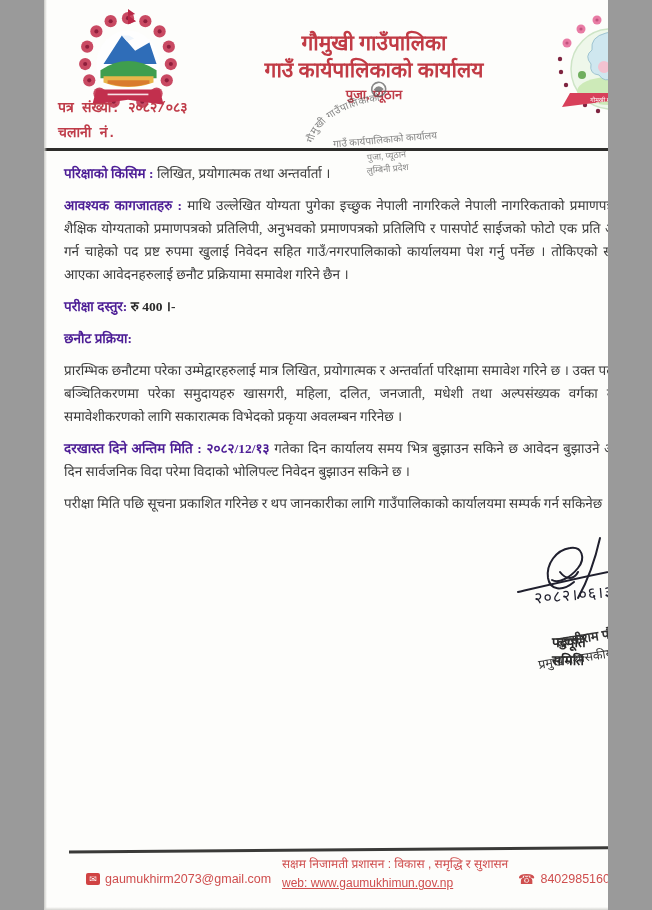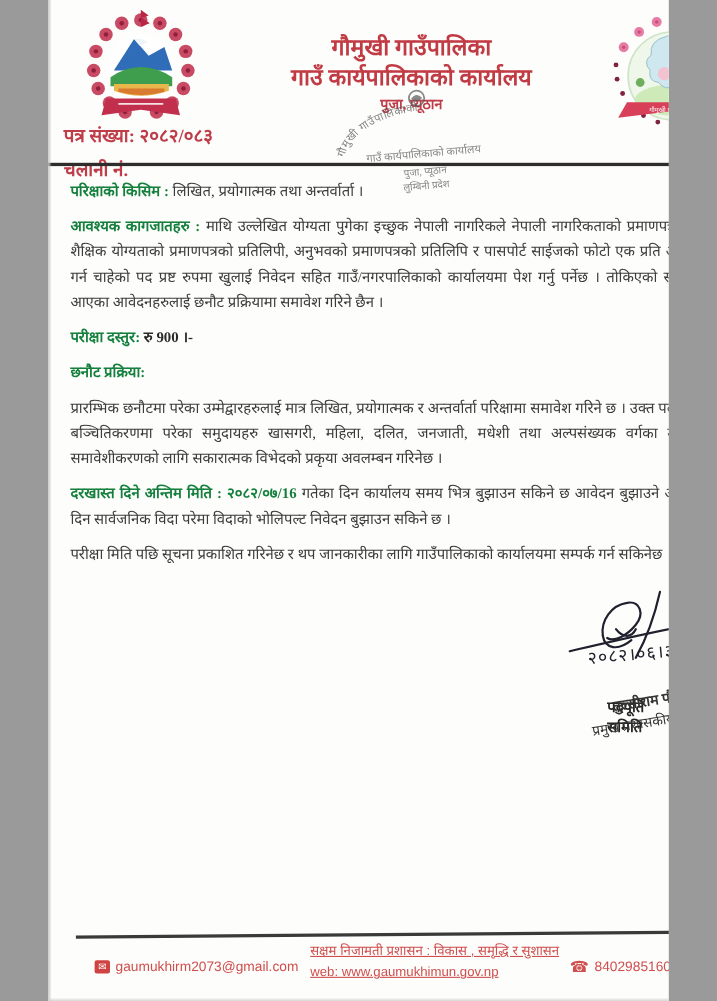--- a/index.html
+++ b/index.html
@@ -17,31 +17,31 @@
     background:linear-gradient(to top,#d5d5d1,rgba(255,255,255,0));z-index:9;
   }
 
   
   .emblem-left{position:absolute;left:33px;top:8px;width:102px;height:108px;}
   .emblem-right{position:absolute;left:508px;top:8px;width:118px;height:114px;}
   .title-block{position:absolute;left:140px;top:30px;width:380px;text-align:center;color:#c13b45;}
   .title-1{font-size:21px;font-weight:bold;line-height:1.25;}
   .title-2{font-size:21px;font-weight:bold;line-height:1.35;}
   .addr{font-size:13px;font-weight:bold;line-height:1.55;color:#bf3c49;}
-  .ref-block{position:absolute;left:14px;top:109px;color:#bf3c49;font-size:17px;font-weight:bold;line-height:1.8;}
+  .ref-block{position:absolute;left:14px;top:96px;color:#bf3c49;font-size:14px;font-weight:bold;line-height:1.8;font-family:Liberation Mono, monospace;}
   .stamp{position:absolute;left:250px;top:76px;width:180px;height:102px;opacity:.72;transform:rotate(-5deg);z-index:3;}
   .rule{position:absolute;left:0;top:148px;width:652px;height:3px;background:#2e2d2b;}
 
   
   .body-text{
     position:absolute;left:20px;top:162px;width:615px;
     font-size:13.5px;line-height:1.72;color:#3b3b3b;text-align:justify;
   }
   .body-text p{margin:0 0 8.5px 0;}
-  .lbl{font-weight:bold;color:#15803d;}
+  .lbl{font-weight:bold;color:#4c1d95;}
   .all-bold{font-weight:bold;color:#2a2a2a;}
 
   
   .sig-svg{position:absolute;left:468px;top:536px;width:145px;height:74px;}
   .sig-date{
     position:absolute;left:490px;top:582px;width:110px;
     font-size:16px;color:#20202e;transform:rotate(-5deg);
     font-family:"DejaVu Sans",sans-serif;letter-spacing:1px;
   }
   .sig-committee{position:absolute;left:508px;top:633px;font-size:13.5px;color:#262626;font-weight:bold;}
@@ -54,21 +54,21 @@
 
   
   .footer-rule{position:absolute;left:25px;top:848px;width:606px;height:2.5px;background:#3a3a38;transform:rotate(-0.45deg);}
   .footer{font-family:"Liberation Sans","DejaVu Sans",sans-serif;color:#cf4e4e;}
   .f-email{position:absolute;left:42px;top:872px;font-size:12.5px;display:flex;align-items:center;gap:5px;}
   .env-box{
     display:inline-flex;align-items:center;justify-content:center;
     width:14px;height:12px;background:#d04343;color:#fff;font-size:9px;border-radius:2px;
   }
   .f-center{position:absolute;left:238px;top:856px;width:200px;font-size:12px;line-height:1.45;}
-  .f-slogan{text-decoration:underline;white-space:nowrap;text-align:right;}
+  .f-slogan{white-space:nowrap;text-align:right;}
   .f-web{margin-top:2px;text-decoration:underline;}
   .f-phone{position:absolute;left:474px;top:872px;font-size:12.5px;display:flex;align-items:center;gap:5px;}
   .phone-glyph{font-size:14px;line-height:1;}
 
   
   .smudge-a{position:absolute;left:592px;top:158px;width:44px;height:15px;border-radius:50%;
     background:radial-gradient(ellipse,rgba(120,120,120,.3),rgba(120,120,120,0) 70%);}
   .smudge-b{position:absolute;left:624px;top:588px;width:12px;height:8px;border-radius:50%;
     background:radial-gradient(ellipse,rgba(110,110,110,.45),rgba(110,110,110,0) 75%);}
 </style>
@@ -193,24 +193,24 @@
     <div>पत्र संख्या: २०८२/०८३</div>
     <div>चलानी नं.</div>
   </div>
 
   <div class="rule"></div>
   <div class="smudge-a"></div>
 
   <div class="body-text">
     <p><span class="lbl">परिक्षाको किसिम :</span> <span>लिखित, प्रयोगात्मक तथा अन्तर्वार्ता ।</span></p>
     <p><span class="lbl">आवश्यक कागजातहरु :</span> <span>माथि उल्लेखित योग्यता पुगेका इच्छुक नेपाली नागरिकले नेपाली नागरिकताको प्रमाणपत्रको प्रतिलिपी, शैक्षिक योग्यताको प्रमाणपत्रको प्रतिलिपी, अनुभवको प्रमाणपत्रको प्रतिलिपि र पासपोर्ट साईजको फोटो एक प्रति आफुले आवेदन गर्न चाहेको पद प्रष्ट रुपमा खुलाई निवेदन सहित गाउँ/नगरपालिकाको कार्यालयमा पेश गर्नु पर्नेछ । तोकिएको समयभन्दा पछि आएका आवेदनहरुलाई छनौट प्रक्रियामा समावेश गरिने छैन ।</span></p>
-    <p class="all-bold"><span class="lbl">परीक्षा दस्तुर:</span> <span>रु 900  ।-</span></p>
+    <p class="all-bold"><span class="lbl">परीक्षा दस्तुर:</span> <span>रु 400  ।-</span></p>
     <p><span class="lbl">छनौट प्रक्रिया:</span></p>
     <p><span>प्रारम्भिक छनौटमा परेका उम्मेद्वारहरुलाई मात्र लिखित, प्रयोगात्मक र अन्तर्वार्ता परिक्षामा समावेश गरिने छ । उक्त पदमा अवसरबाट बञ्चितिकरणमा परेका समुदायहरु खासगरी, महिला, दलित, जनजाती, मधेशी तथा अल्पसंख्यक वर्गका उम्मेदवारहरुको समावेशीकरणको लागि सकारात्मक विभेदको प्रकृया अवलम्बन गरिनेछ ।</span></p>
-    <p><span class="lbl">दरखास्त दिने अन्तिम मिति : २०८२/०७/16</span> <span>गतेका दिन कार्यालय समय भित्र बुझाउन सकिने छ आवेदन बुझाउने अन्तिम मितिको दिन सार्वजनिक विदा परेमा विदाको भोलिपल्ट निवेदन बुझाउन सकिने छ ।</span></p>
+    <p><span class="lbl">दरखास्त दिने अन्तिम मिति : २०८२/12/१३</span> <span>गतेका दिन कार्यालय समय भित्र बुझाउन सकिने छ आवेदन बुझाउने अन्तिम मितिको दिन सार्वजनिक विदा परेमा विदाको भोलिपल्ट निवेदन बुझाउन सकिने छ ।</span></p>
     <p><span>परीक्षा मिति पछि सूचना प्रकाशित गरिनेछ र थप जानकारीका लागि गाउँपालिकाको कार्यालयमा सम्पर्क गर्न सकिनेछ ।</span></p>
   </div>
 
   <svg class="sig-svg" viewBox="0 0 145 74">
     <g fill="none" stroke="#20202e" stroke-width="2" stroke-linecap="round">
       <path d="M62,46 C50,56 38,54 36,42 C34,28 44,14 58,12 C70,10 74,22 66,32 C58,42 46,48 40,44"></path>
       <path d="M88,2 C84,20 76,44 66,62"></path>
       <path d="M6,56 C40,48 90,36 138,28"></path>
       <path d="M48,36 C54,44 62,44 66,36"></path>
     </g>

